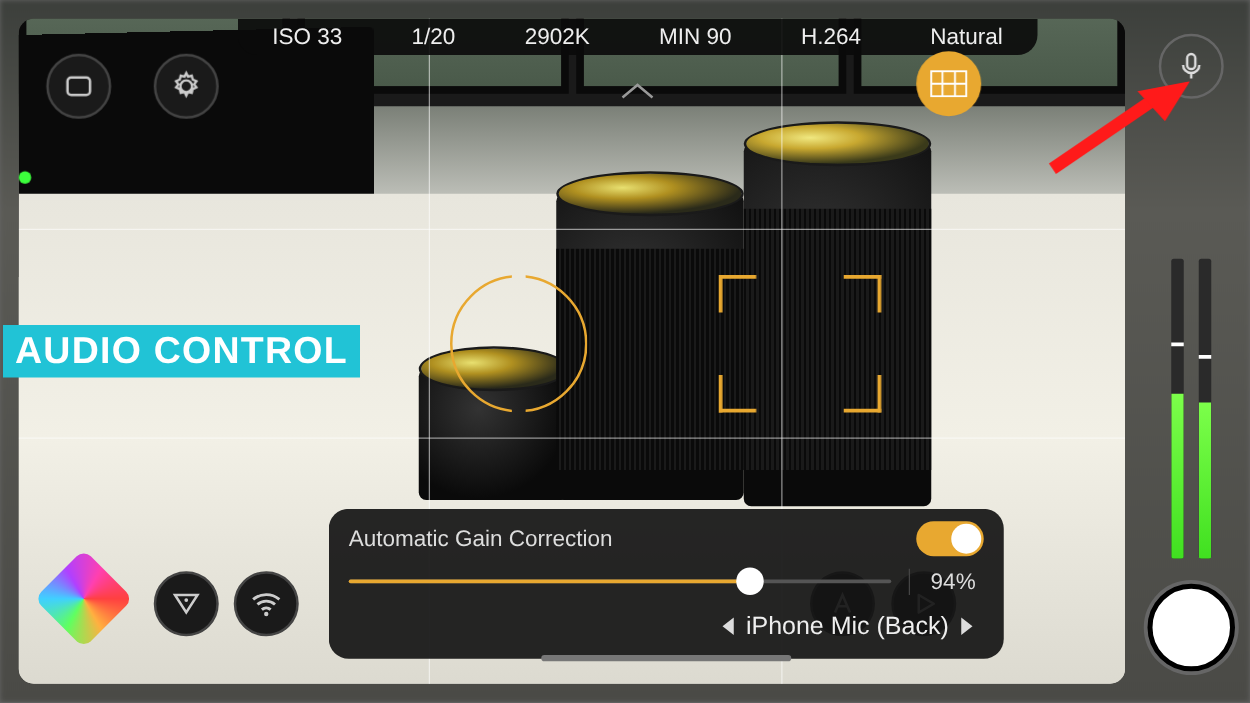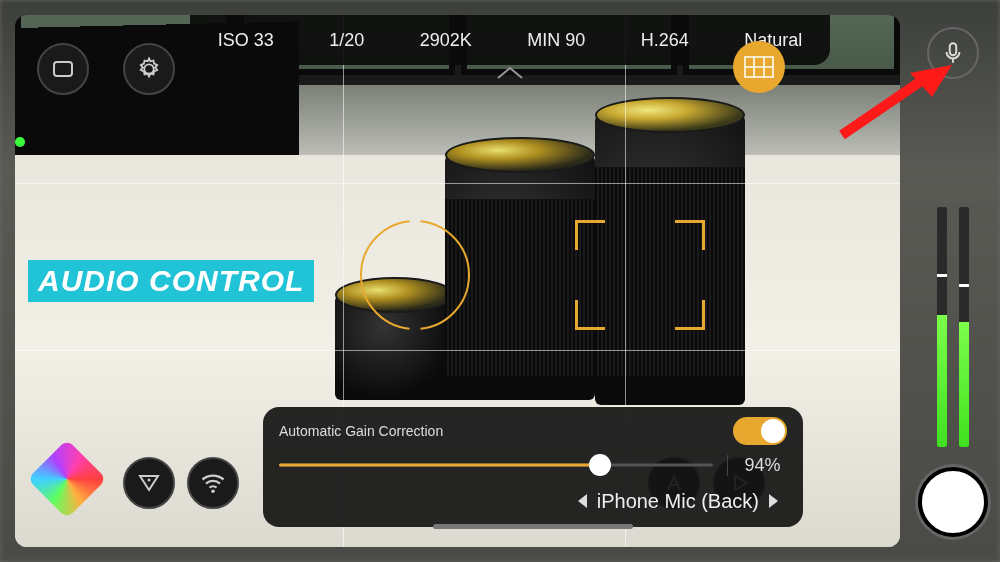--- a/index.html
+++ b/index.html
@@ -77,21 +77,21 @@
     position: absolute; left: 560px; top: 205px; width: 130px; height: 110px;
   }
   .corner { position: absolute; width: 30px; height: 30px; border: 3px solid #e8a830; }
   .corner.tl { top:0; left:0; border-right:none; border-bottom:none; }
   .corner.tr { top:0; right:0; border-left:none; border-bottom:none; }
   .corner.bl { bottom:0; left:0; border-right:none; border-top:none; }
   .corner.br { bottom:0; right:0; border-left:none; border-top:none; }
 
   
   .topbar {
-    position: absolute; left: 175px; top: 0; width: 640px; height: 50px;
+    position: absolute; left: 175px; top: 0; width: 640px; height: 29px;
     background: rgba(10,10,10,0.9); border-radius: 0 0 16px 16px;
     display: flex; align-items: center; justify-content: space-around;
     font-size: 18px; color: #eee;
   }
   .topbar > div { cursor: pointer; }
 
   
   .round-btn {
     position: absolute; width: 52px; height: 52px; border-radius: 50%;
     background: #1a1a1a; border: 2px solid #444;
@@ -145,38 +145,38 @@
     border: 4px solid #000; box-shadow: 0 0 0 3px #666;
     cursor:pointer; margin-bottom: 10px;
   }
 
   
   .audio-panel {
     position: absolute; left: 248px; bottom: 20px; width: 540px;
     background: rgba(20,20,20,0.92); border-radius: 16px;
     padding: 10px 16px 12px 16px;
   }
-  .agc-row { display:flex; align-items:center; justify-content:space-between; font-size:14px; color:#ddd; margin-bottom:8px; }
+  .agc-row { display:flex; align-items:center; justify-content:space-between; font-size:18px; color:#ddd; margin-bottom:8px; }
   .toggle { width: 54px; height: 28px; border-radius: 14px; background: #e8a830; position: relative; cursor:pointer; }
   .toggle .knob { position:absolute; right:2px; top:2px; width:24px; height:24px; background:#fff; border-radius:50%; }
   .slider-row { display:flex; align-items:center; gap: 14px; margin-bottom: 10px; }
   .slider { flex:1; height: 24px; position: relative; }
   .slider .track { position:absolute; left:0; right:0; top:50%; height:3px; background:#555; transform:translateY(-50%); border-radius:2px;}
   .slider .fill { position:absolute; left:0; top:50%; height:3px; background:#e8a830; transform:translateY(-50%); border-radius:2px;}
   .slider .thumb { position:absolute; top:50%; width:22px; height:22px; background:#fff; border-radius:50%; transform:translate(-50%,-50%);}
   .pct { width: 60px; text-align:center; font-size:18px; color:#ddd; border-left:1px solid #444; padding-left:10px;}
   .mic-row { display:flex; align-items:center; justify-content:flex-end; }
   .mic-row .arrow { width:28px; height:28px; display:flex; align-items:center; justify-content:center; cursor:pointer;}
   .mic-label { font-size:20px; color:#eee; }
   .home-indicator { position:absolute; bottom:-2px; left:50%; transform:translateX(-50%); width:200px; height:5px; background:#777; border-radius:3px;}
 
   
   .anno-label1 {
-    position:absolute; left:28px; top:260px; padding:4px 10px;
-    background:#21c3d6; color:#fff; font-weight:900; font-style:italic;
+    position:absolute; left:2px; top:260px; padding:4px 10px;
+    background:#21c3d6; color:#fff; font-weight:900; 
     font-size:30px; letter-spacing:1px; font-family: Arial Black, Arial, sans-serif;
   }
   .anno-label2 {
     position:absolute; left:14px; top:300px; padding:4px 10px;
     background:#000; color:#fff; font-weight:900; font-style:italic;
     font-size:30px; letter-spacing:1px; font-family: Arial Black, Arial, sans-serif;
   }
   .arrow-anno {
     position:absolute; right:48px; top:65px; width:120px; height:80px;
     pointer-events:none;

